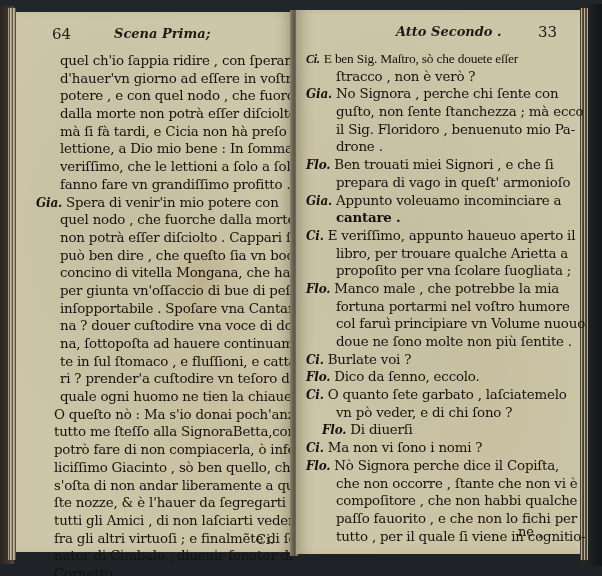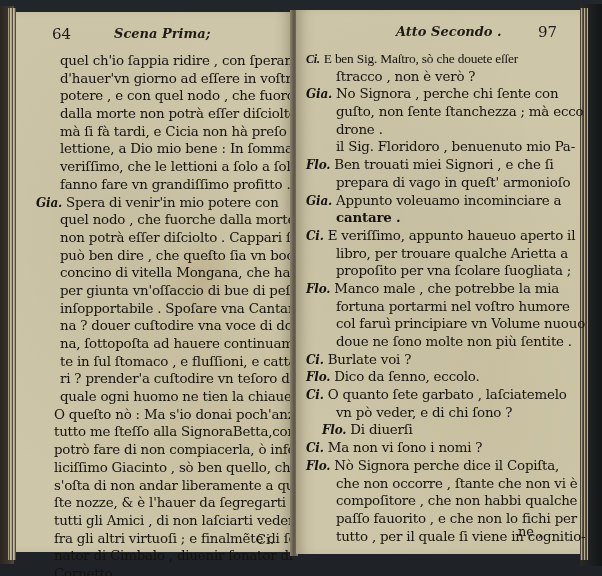--- a/index.html
+++ b/index.html
@@ -116,29 +116,29 @@
         <div class="line" style="margin-left: -6px;"><span>Cornetto.</span></div>
       </div>
     <div class="catch" style="left:240px; top:520px;">Ci.</div>
   </div>
 
   <div class="gutter"></div>
 
   <div class="page page-right">
     <div class="header" style="left:16px; width:270px;">
       <span class="title" style="left:84px;">Atto Secondo .</span>
-      <span class="num" style="left:226px;">97</span>
+      <span class="num" style="left:226px;">33</span>
     </div>
     <div class="text" id="right-text" style="left:10px; width:262px;">
         <div class="line" style="margin-left: 0px; font-family: Liberation Serif, serif;"><span class="speaker">Ci.</span><span>E ben Sig. Maſtro, sò che douete eſſer</span></div>
         <div class="line" style="padding-left: 30px;"><span>ſtracco , non è verò ?</span></div>
         <div class="line" style="margin-left: 0px;"><span class="speaker">Gia.</span><span>No Signora , perche chi ſente con</span></div>
         <div class="line" style="padding-left: 30px;"><span>guſto, non ſente ſtanchezza ; mà ecco</span></div>
+        <div class="line" style="padding-left: 30px;"><span>il Sig. Floridoro , benuenuto mio Pa-</span></div>
         <div class="line" style="padding-left: 30px;"><span>drone .</span></div>
-        <div class="line" style="padding-left: 30px;"><span>il Sig. Floridoro , benuenuto mio Pa-</span></div>
         <div class="line" style="margin-left: 0px;"><span class="speaker">Flo.</span><span>Ben trouati miei Signori , e che ſi</span></div>
         <div class="line" style="padding-left: 30px;"><span>prepara di vago in queſt' armonioſo</span></div>
         <div class="line" style="margin-left: 0px;"><span class="speaker">Gia.</span><span>Appunto voleuamo incominciare a</span></div>
         <div class="line" style="padding-left: 30px; font-weight: bold;"><span>cantare .</span></div>
         <div class="line" style="margin-left: 0px;"><span class="speaker">Ci.</span><span>E veriſſimo, appunto haueuo aperto il</span></div>
         <div class="line" style="padding-left: 30px;"><span>libro, per trouare qualche Arietta a</span></div>
         <div class="line" style="padding-left: 30px;"><span>propoſito per vna ſcolare ſuogliata ;</span></div>
         <div class="line" style="margin-left: 0px;"><span class="speaker">Flo.</span><span>Manco male , che potrebbe la mia</span></div>
         <div class="line" style="padding-left: 30px;"><span>fortuna portarmi nel voſtro humore</span></div>
         <div class="line" style="padding-left: 30px;"><span>col faruì principiare vn Volume nuouo</span></div>

